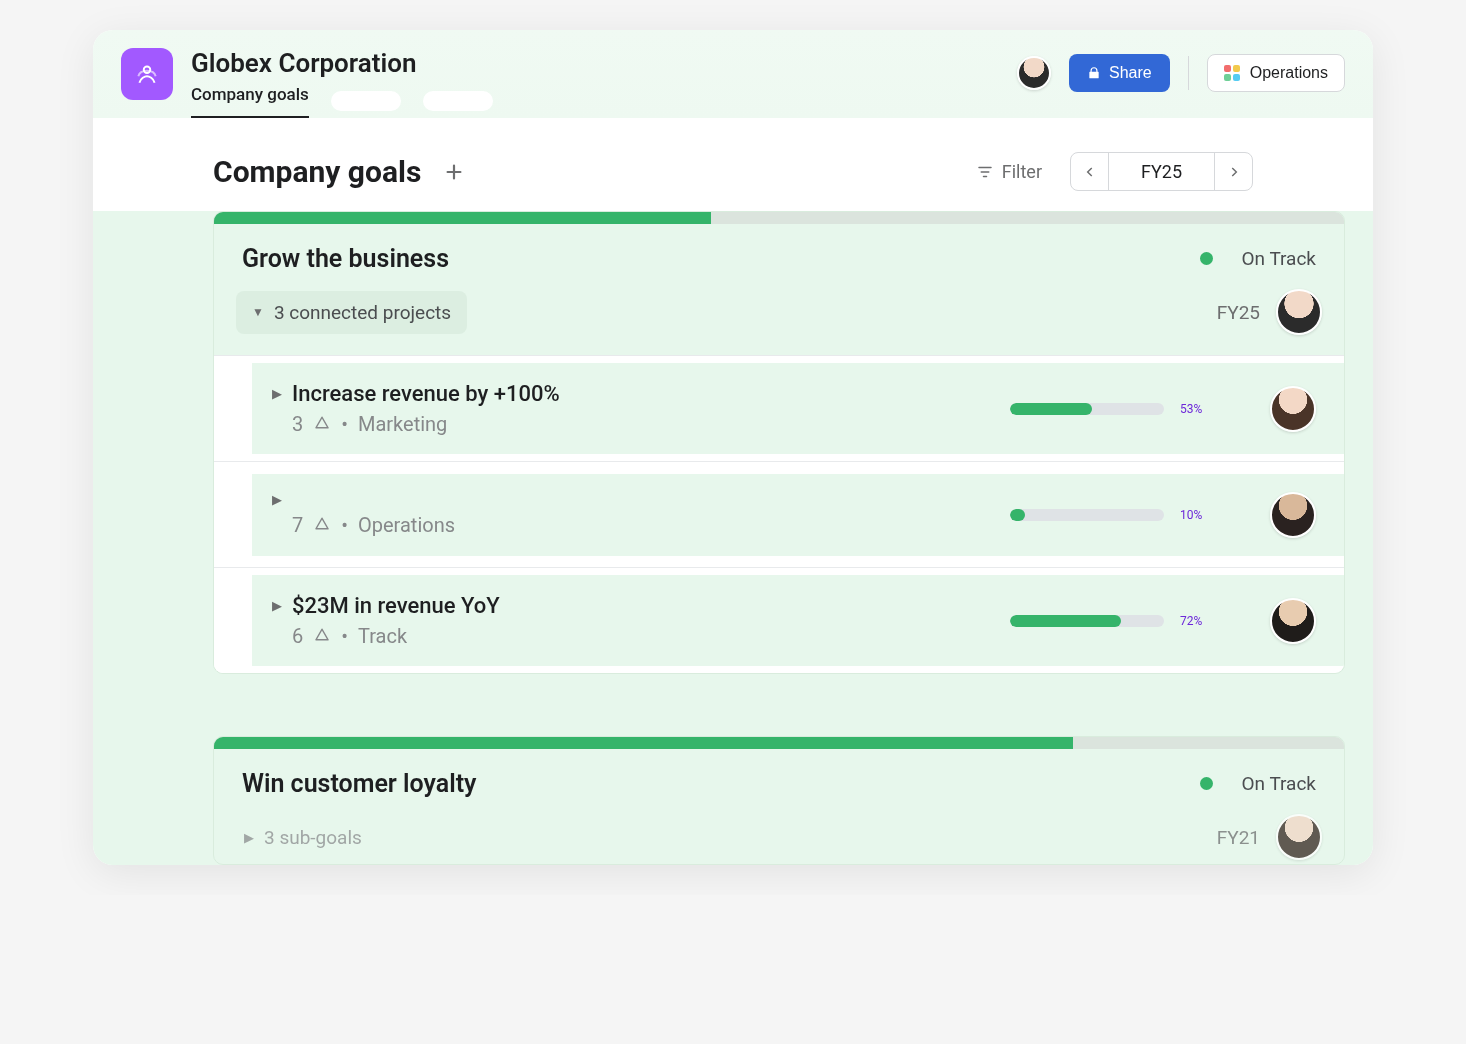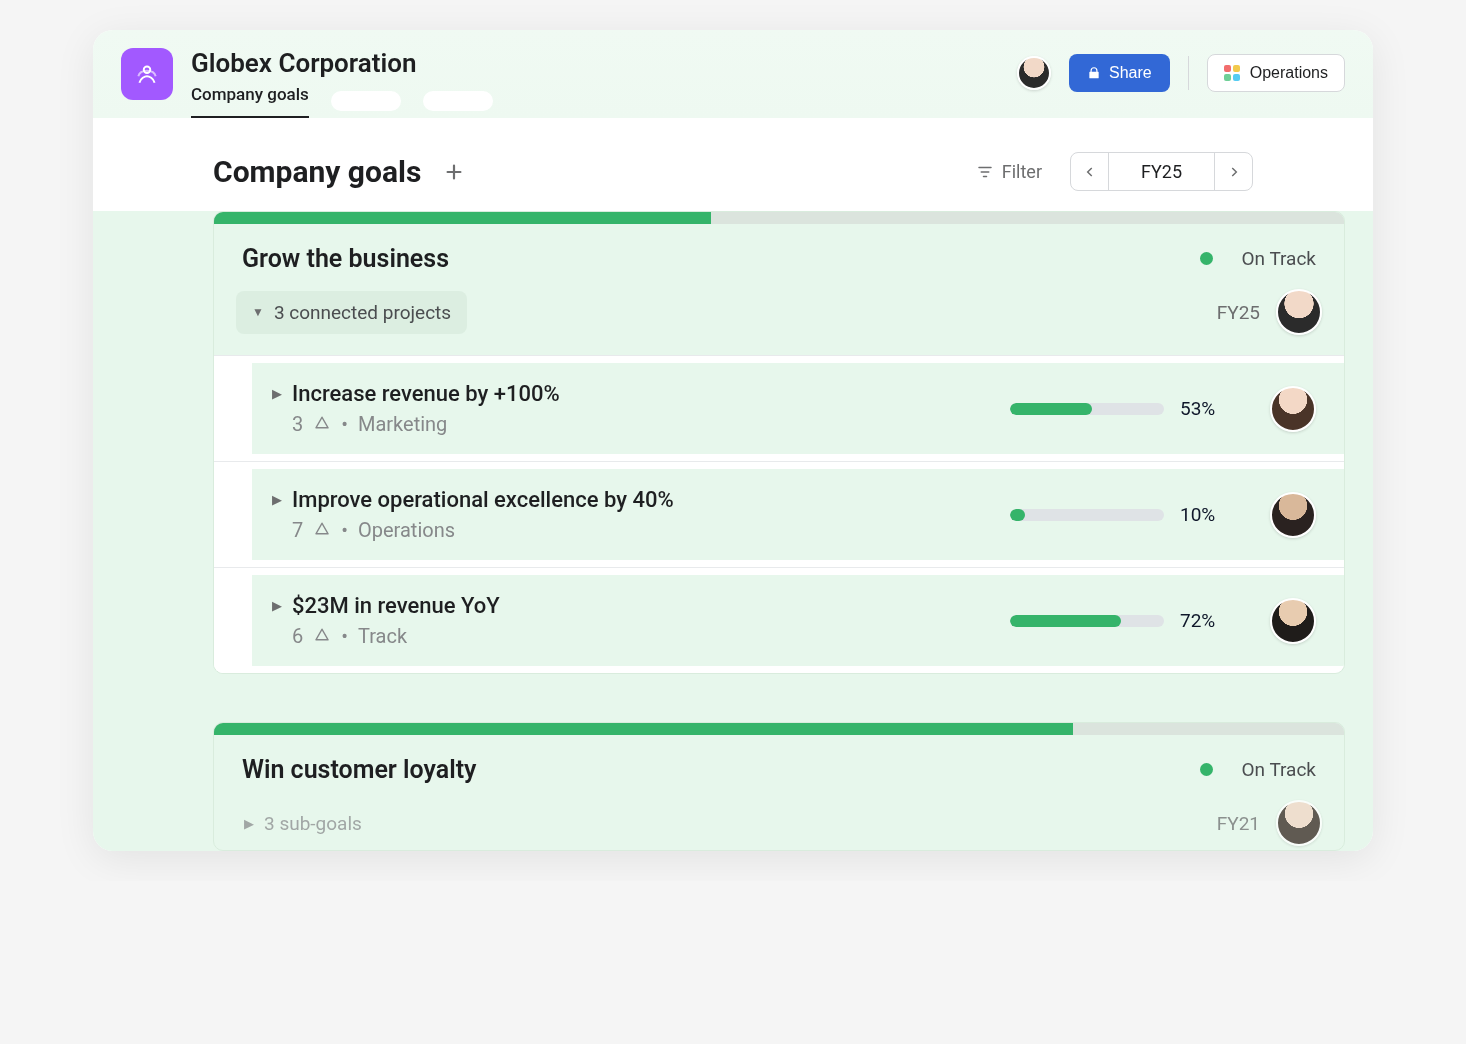--- a/index.html
+++ b/index.html
@@ -104,21 +104,21 @@
     padding: 8px 32px; font-size: 18px; color: #1e1f21;
     display: flex; align-items: center;
   }
   
   .goals-area {
     background: #e7f7ec;
     padding: 0 28px 0 0;
   }
   .goal-card {
     margin-left: 120px;
-    margin-bottom: 48px;
+    margin-bottom: 62px;
     background: #e7f7ec;
     border-radius: 10px 10px 10px 10px;
     border: 1px solid #d9ecdd;
     overflow: hidden;
   }
   .goal-progress-bar {
     height: 12px; background: #dbe4dd; border-radius: 6px 6px 0 0;
     position: relative; margin: 0 0 0 0;
   }
   .goal-progress-bar .fill {
@@ -165,21 +165,21 @@
   .sg-title { font-size: 22px; font-weight: 550; color: #1e1f21; }
   .sg-meta { display: flex; align-items: center; gap: 10px; color: #86888a; font-size: 20px; margin-top: 6px; margin-left: 20px; }
   .sg-meta .shape {
     display: inline-flex; width: 18px; height: 18px;
   }
   .sg-progress { display: flex; align-items: center; gap: 16px; width: 220px; }
   .bar {
     flex: 1; height: 12px; background: #dfe3e6; border-radius: 6px; overflow: hidden;
   }
   .bar .fill { height: 100%; background: #35b46a; border-radius: 6px; }
-  .pct { color: #0f172a; font-size: 19px; width: 50px; }
+  .pct { color: #6d28d9; font-size: 12px; width: 50px; }
   .sg-avatar { margin-left: 20px; }
   
   svg { display: block; }
 </style>
 </head>
 <body>
 
 <div class="window">
 
   <div class="header">
@@ -307,21 +307,20 @@
             <div class="avatar big sg-avatar" style="background: radial-gradient(circle at 50% 28%, #f3d8c6 0 38%, #4a3428 39% 100%);"></div>
           </div>
         </div>
 
         <div class="subgoal">
           <div class="leftpad"></div>
           <div class="body">
             <div class="sg-text">
               <div class="sg-title-row">
                 <span class="tri">▶</span>
-                <span class="sg-title">Improve operational excellence by 40%</span>
               </div>
               <div class="sg-meta">
                 <span>7</span>
                 <span class="shape">
                   <svg viewBox="0 0 24 24" fill="none" stroke="#86888a" stroke-width="2">
                       <path d="M12 3l8 14H4z" stroke-linejoin="round"></path>
                     </svg>
                 </span>
                 <span>•</span>
                 <span>Operations</span>

